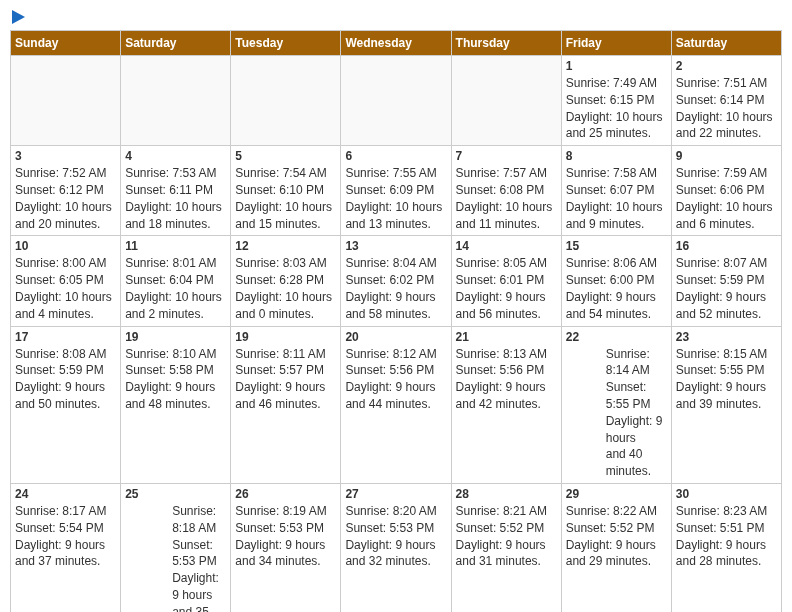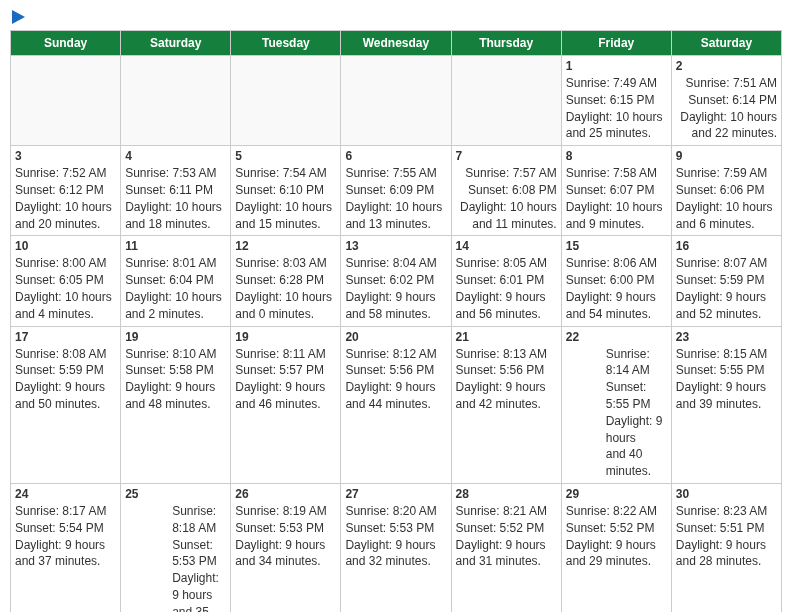--- a/index.html
+++ b/index.html
@@ -33,27 +33,27 @@
       font-size: 15px;
       color: #555;
       margin-top: 2px;
     }
     .calendar {
       width: 100%;
       border-collapse: collapse;
       margin-top: 6px;
     }
     .calendar th {
-      background-color: #15803d;
+      background-color: #a16207;
       color: #fff;
       font-size: 12px;
       font-weight: bold;
       padding: 5px 4px;
       border: 1px solid #ccc;
-      text-align: center;
+      text-align: left;
     }
     .calendar td {
       vertical-align: top;
       border: 1px solid #ccc;
       padding: 3px 4px;
       font-size: 10.5px;
       color: #333;
       width: calc(100% / 7);
       min-height: 80px;
       background: #fff;
@@ -113,21 +113,21 @@
         <td class="empty"></td>
         <td>
           <span class="day-num">1</span>
           <div class="day-info" style="white-space: pre-line;">Sunrise: 7:49 AM
 Sunset: 6:15 PM
 Daylight: 10 hours
 and 25 minutes.</div>
         </td>
         <td>
           <span class="day-num">2</span>
-          <div class="day-info" style="white-space: pre-line; text-align: right;">Sunrise: 7:51 AM
+          <div class="day-info" style="white-space: pre-line;">Sunrise: 7:51 AM
 Sunset: 6:14 PM
 Daylight: 10 hours
 and 22 minutes.</div>
         </td>
       </tr>
       <tr>
         <td>
           <span class="day-num">3</span>
           <div class="day-info" style="white-space: pre-line;">Sunrise: 7:52 AM
 Sunset: 6:12 PM
@@ -150,21 +150,21 @@
         </td>
         <td>
           <span class="day-num">6</span>
           <div class="day-info" style="white-space: pre-line;">Sunrise: 7:55 AM
 Sunset: 6:09 PM
 Daylight: 10 hours
 and 13 minutes.</div>
         </td>
         <td>
           <span class="day-num">7</span>
-          <div class="day-info" style="white-space: pre-line; text-align: right;">Sunrise: 7:57 AM
+          <div class="day-info" style="white-space: pre-line;">Sunrise: 7:57 AM
 Sunset: 6:08 PM
 Daylight: 10 hours
 and 11 minutes.</div>
         </td>
         <td>
           <span class="day-num">8</span>
           <div class="day-info" style="white-space: pre-line;">Sunrise: 7:58 AM
 Sunset: 6:07 PM
 Daylight: 10 hours
 and 9 minutes.</div>

